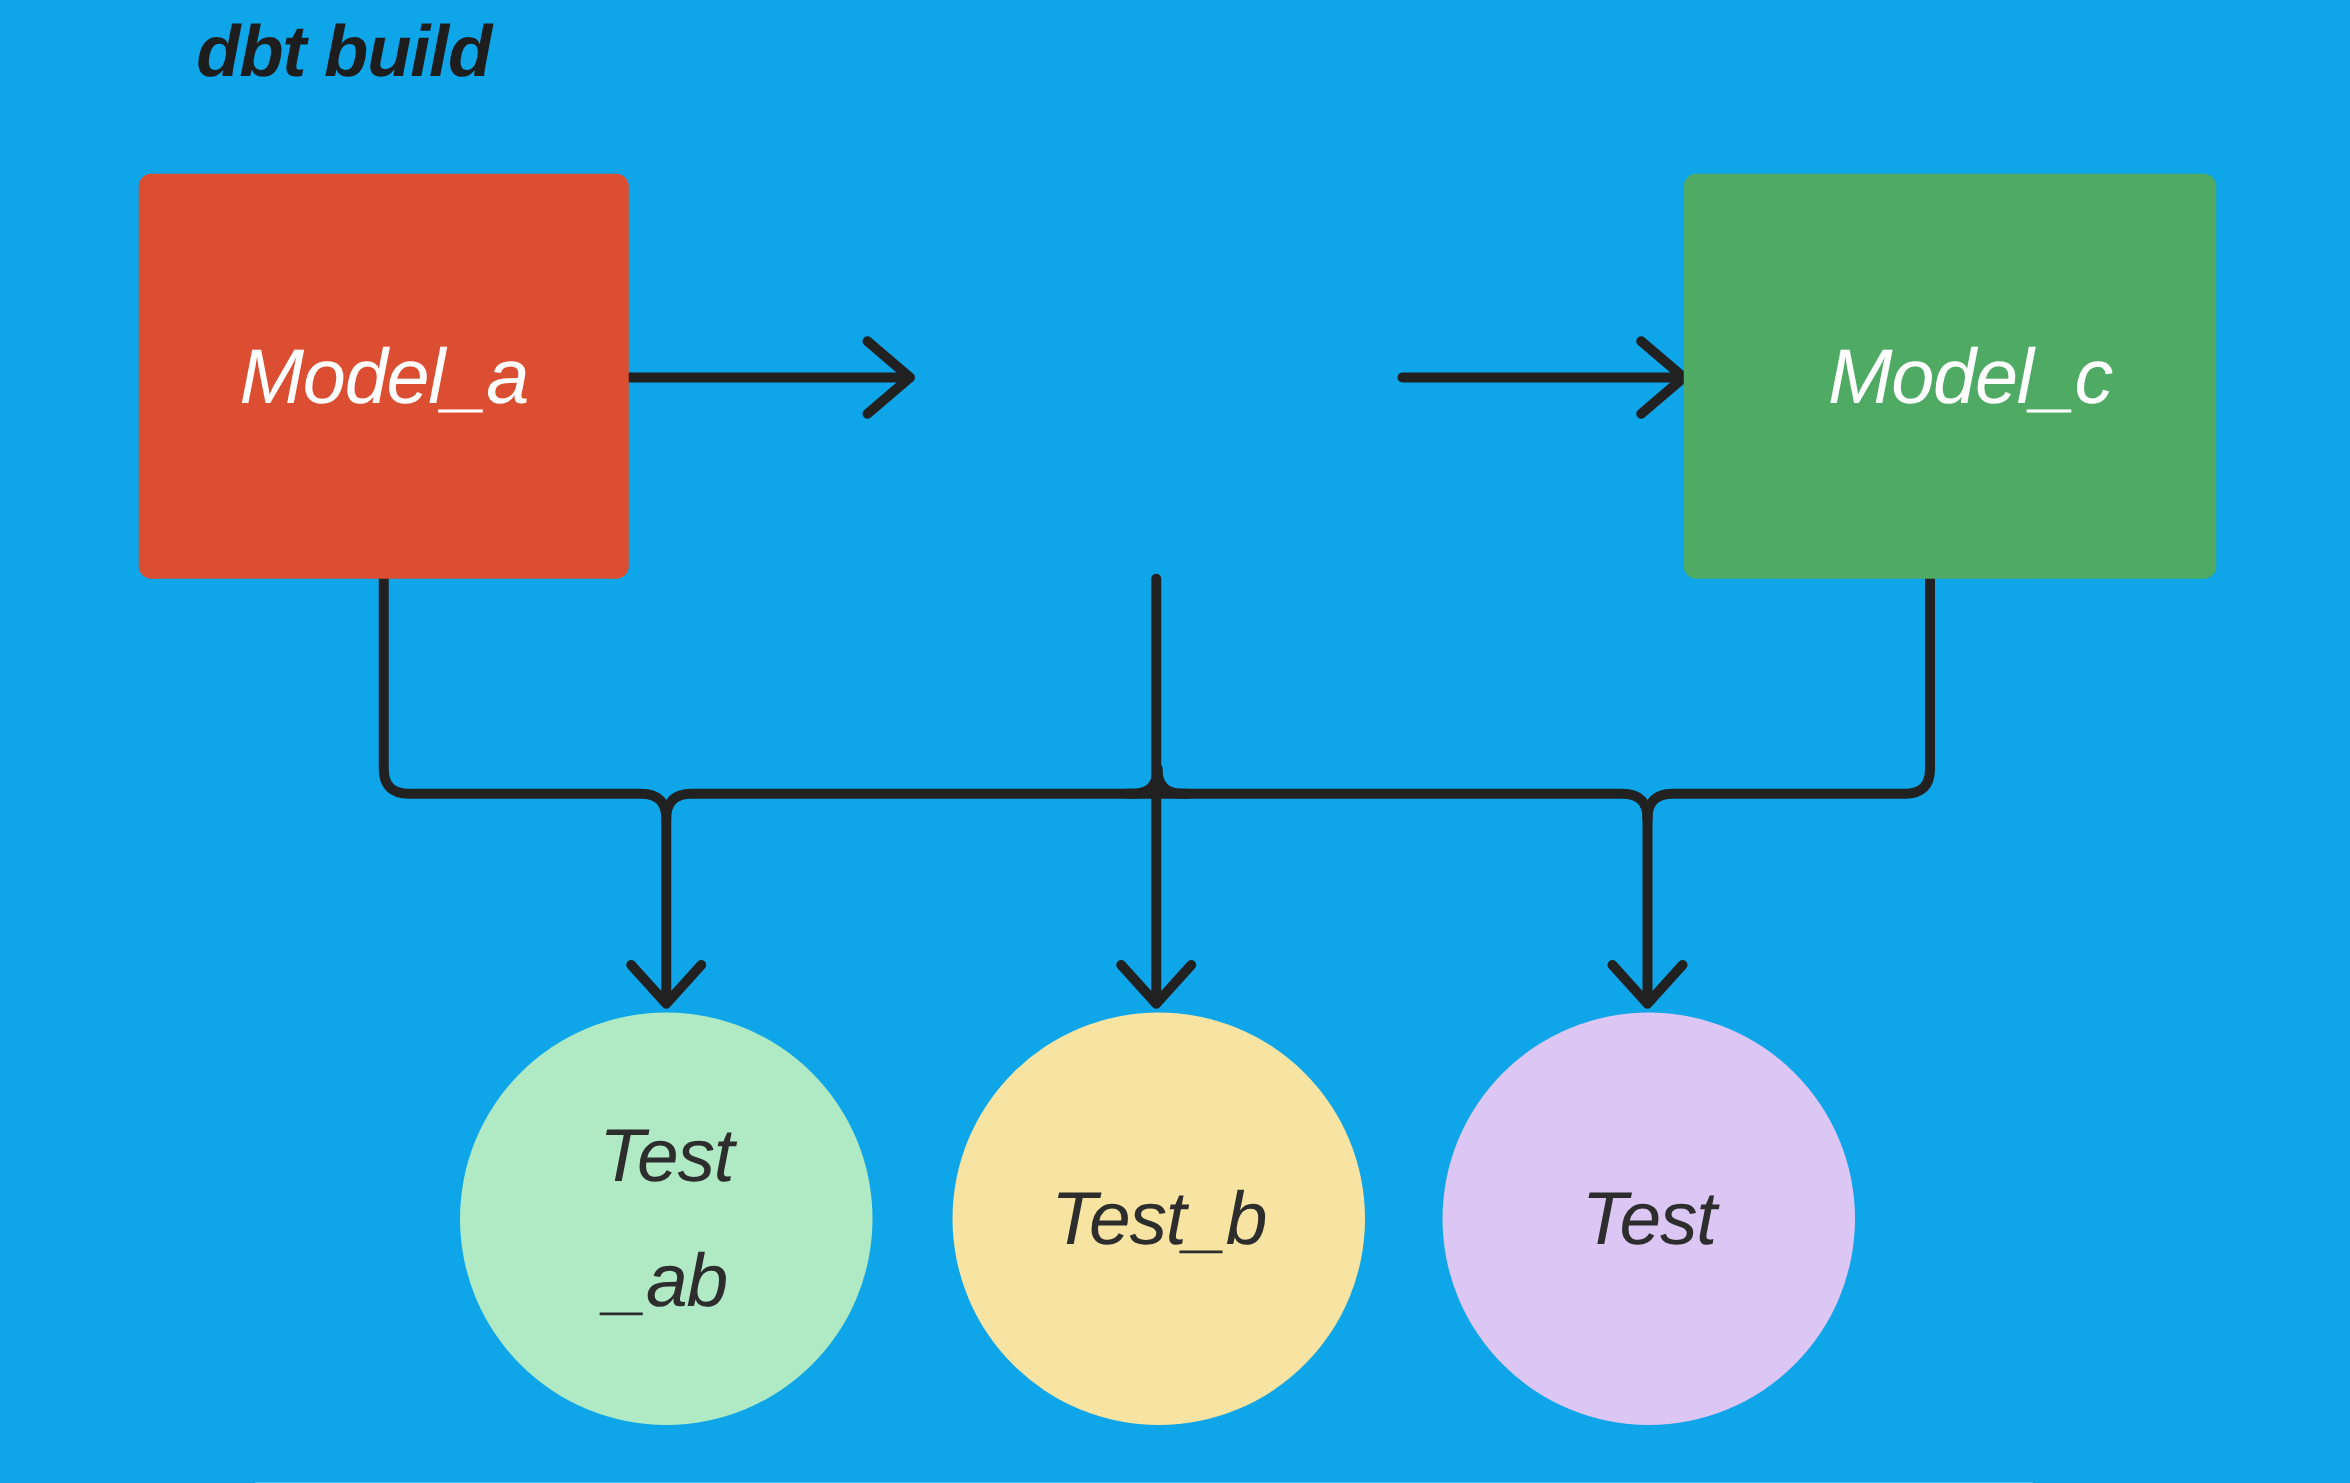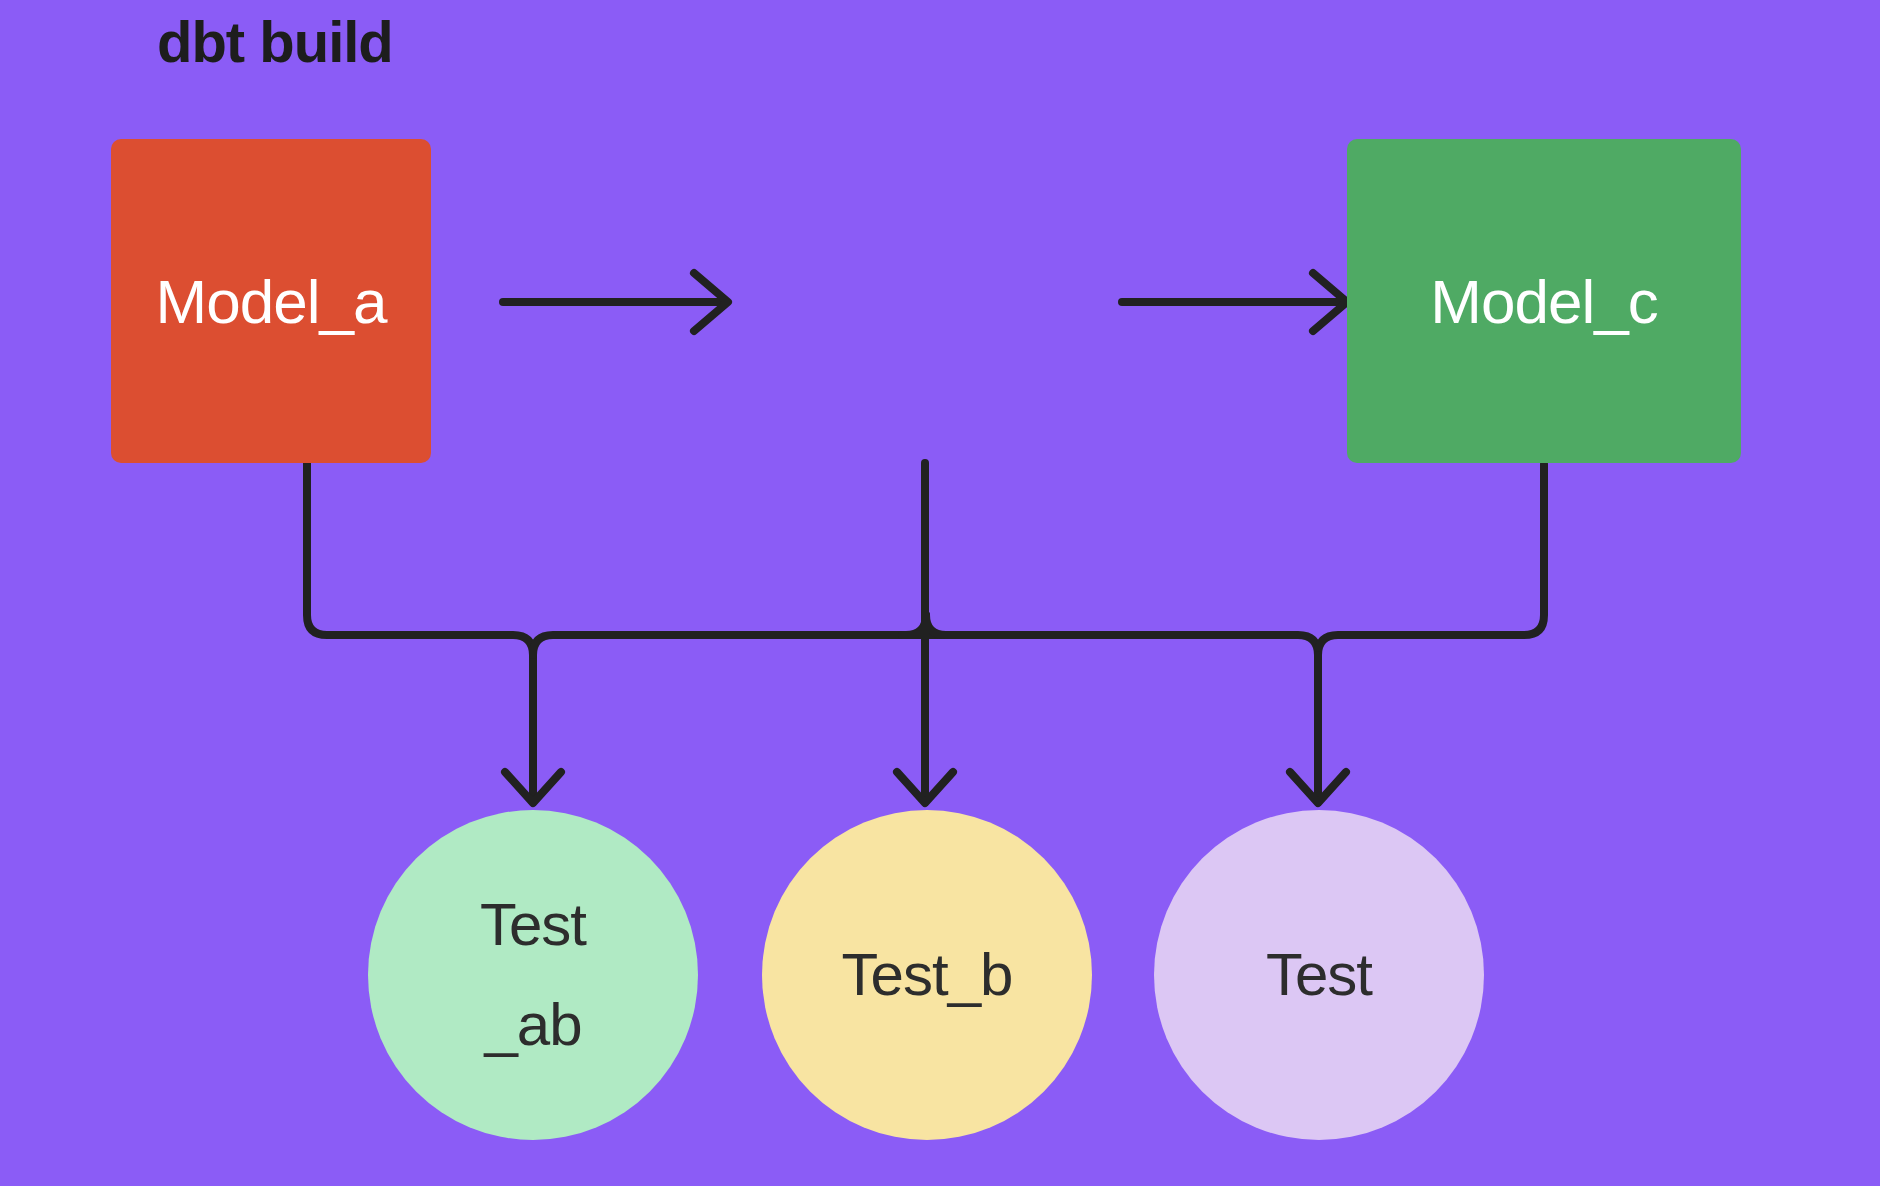--- a/index.html
+++ b/index.html
@@ -37,21 +37,21 @@
     height: 324px;
     border-radius: 10px;
     display: flex;
     align-items: center;
     justify-content: center;
     font-size: 62px;
     font-weight: 500;
     letter-spacing: -1px;
     white-space: nowrap;
   }
-  .model-a { left: 111px;  width: 320px; }
+  .model-a { left: 111px;  width: 392px; }
   .model-b { left: 728px;  width: 394px; }
   .model-c { left: 1347px; width: 394px; }
   .test {
     position: absolute;
     top: 810px;
     width: 330px;
     height: 330px;
     border-radius: 50%;
     display: flex;
     flex-direction: column;
@@ -65,21 +65,21 @@
     white-space: nowrap;
   }
   .test-ab { left: 368px; }
   .test-b  { left: 762px; }
   .test-bc { left: 1154px; }
   .test span:empty { display: none; }
 </style>
 </head>
 <body>
 
-<div class="stage" style="background-color: #8b5cf6;">
+<div class="stage" style="background-color: #0ea5e9; font-style: italic;">
 
   <div class="diagram-title" style="color: rgb(29, 29, 29);">dbt build</div>
 
   <svg class="connector-layer" viewBox="0 0 1880 1186" xmlns="http://www.w3.org/2000/svg">
     <g fill="none" stroke="#212121" stroke-width="8" stroke-linecap="round" stroke-linejoin="round">
 
       <path d="M503 302 H722"></path>
       <path d="M694 273 L728 302 L694 331"></path>
 
       <path d="M1122 302 H1341"></path>
@@ -103,21 +103,21 @@
       <path d="M897 772 L925 803 L953 772"></path>
       <path d="M1290 772 L1318 803 L1346 772"></path>
     </g>
   </svg>
 
   <div class="model model-a" style="background-color: rgb(220, 78, 49); color: rgb(255, 255, 255);">
     <span>Model_a</span>
   </div>
 
 
-  <div class="model model-c" style="background-color: rgb(79, 170, 100); color: rgb(255, 255, 255);">
+  <div class="model model-c" style="background-color: rgb(79, 170, 100); color: rgb(255, 255, 255); padding-left: 32px;">
     <span>Model_c</span>
   </div>
 
   <div class="test test-ab" style="background-color: rgb(176, 234, 196); color: rgb(45, 45, 45);">
     <span>Test</span>
     <span>_ab</span>
   </div>
 
   <div class="test test-b" style="background-color: rgb(248, 228, 162); color: rgb(45, 45, 45);">
     <span>Test_b</span>

